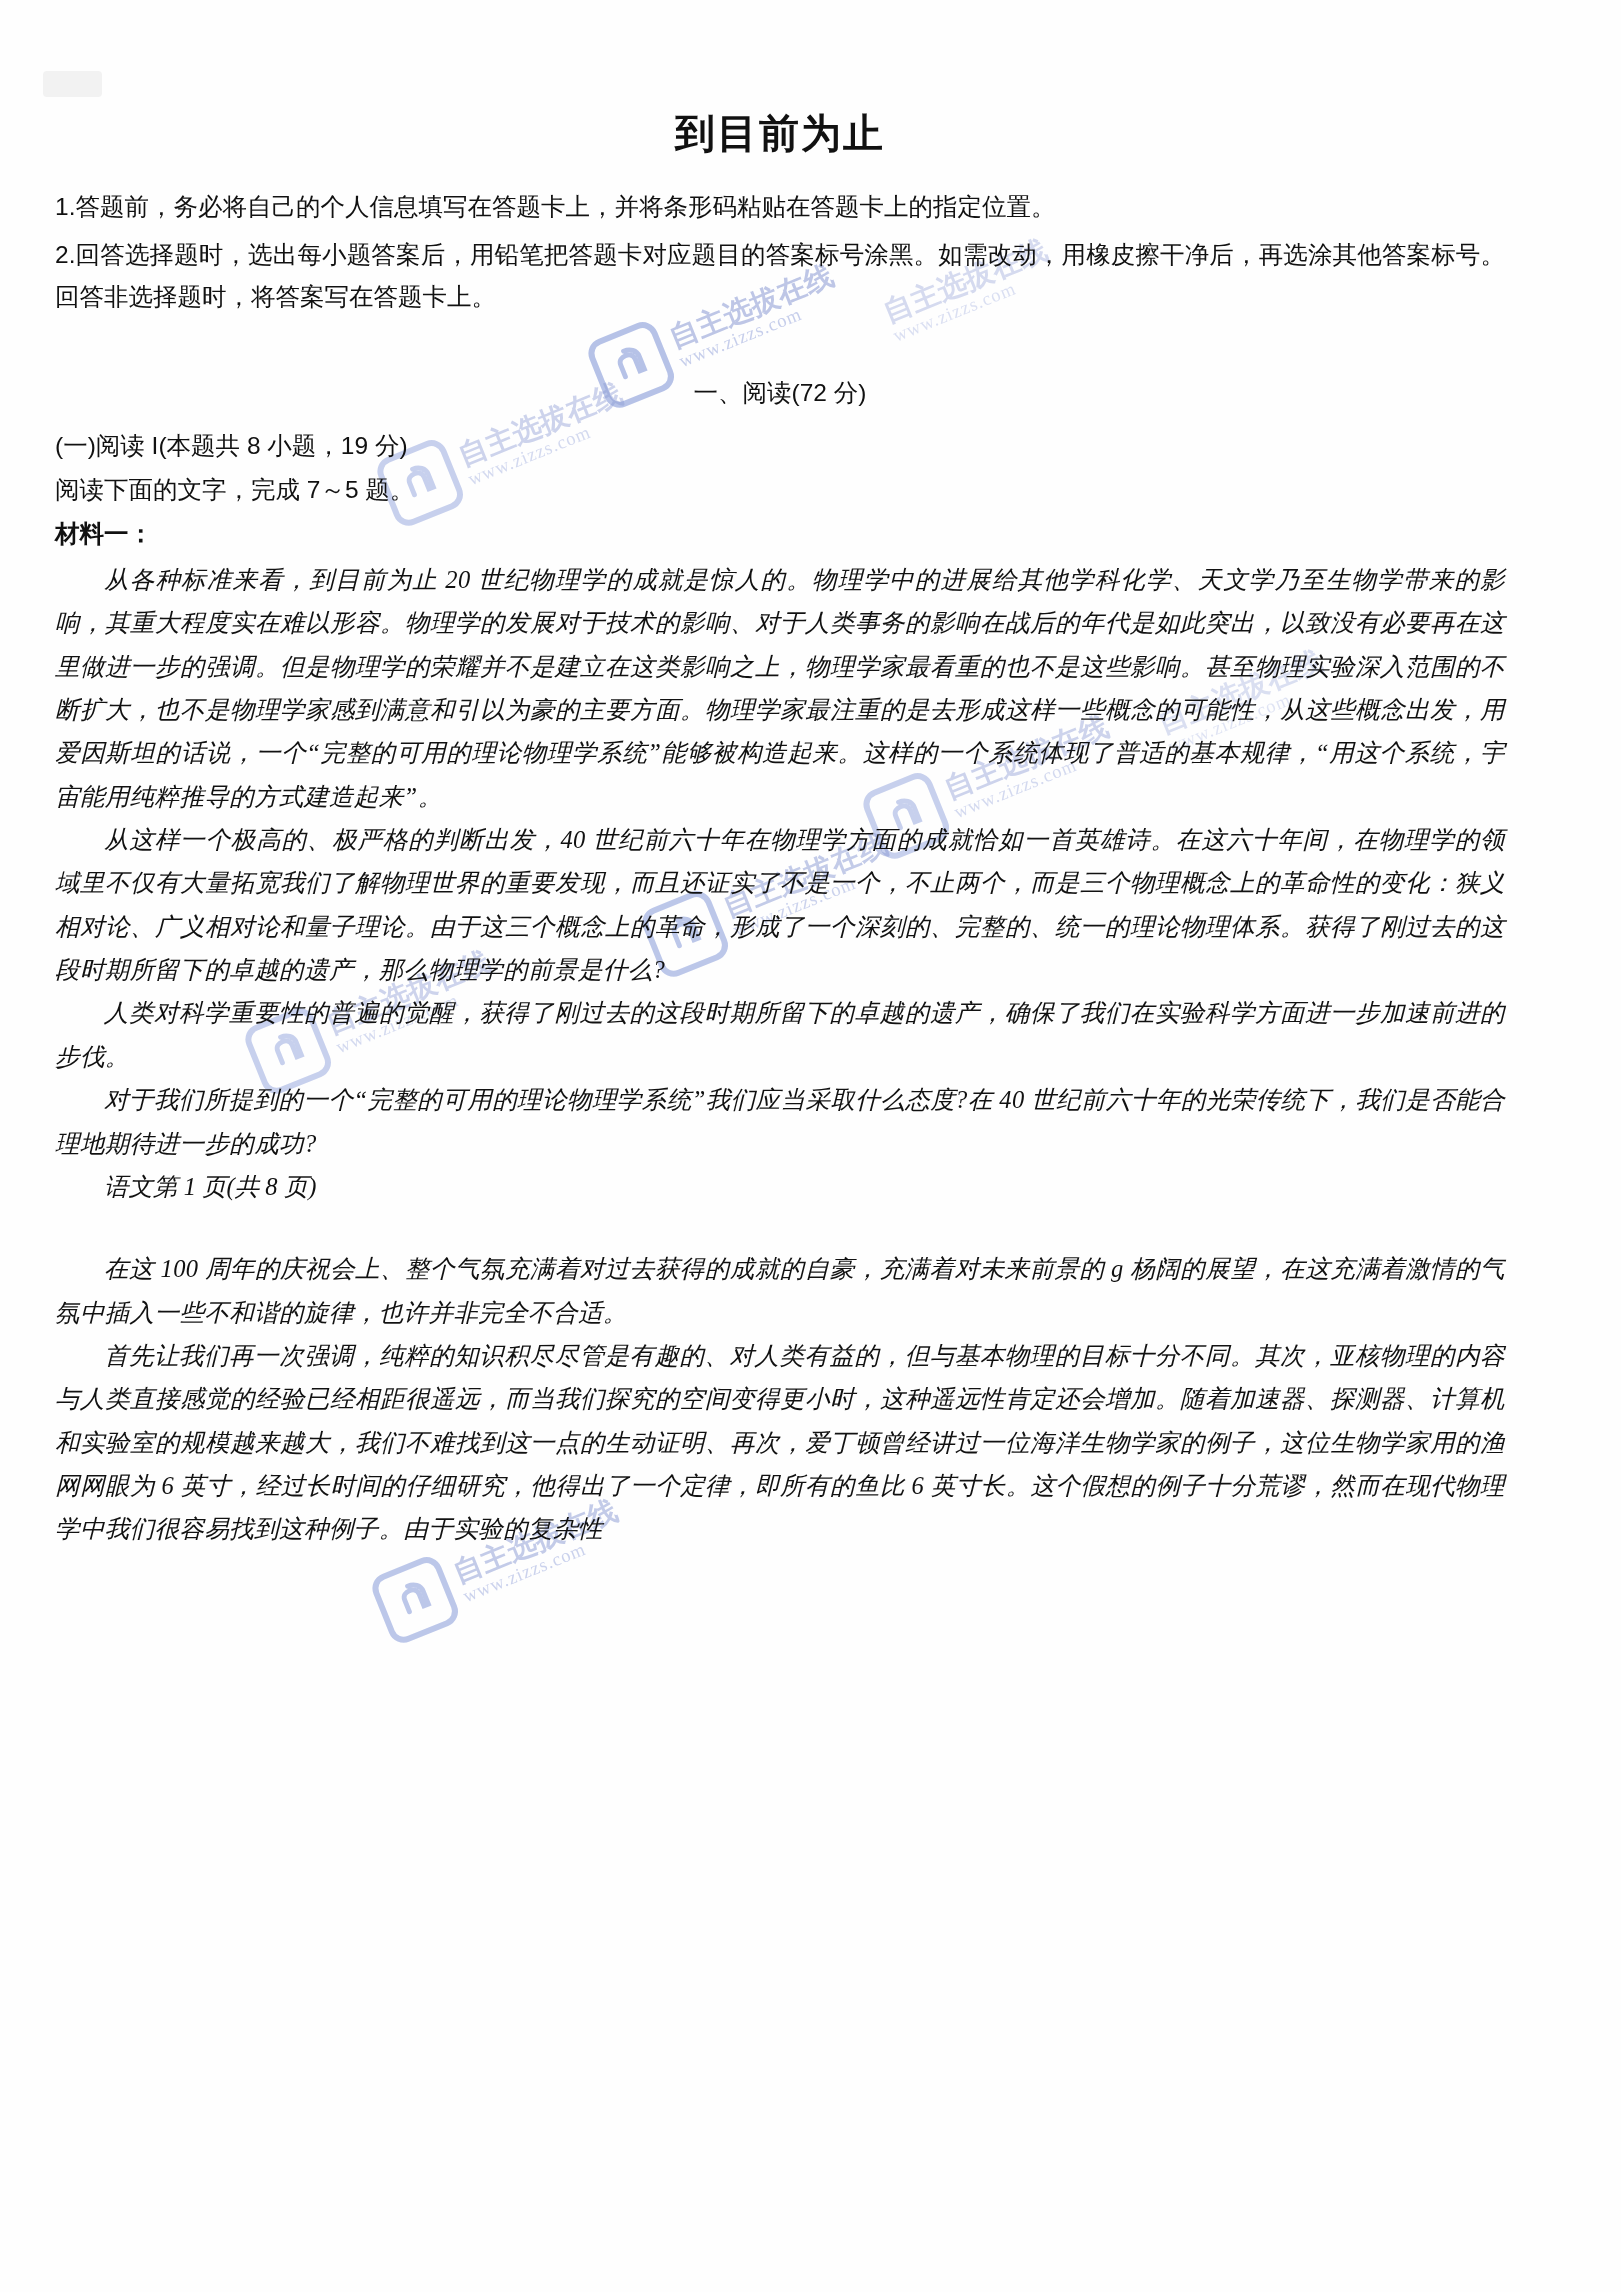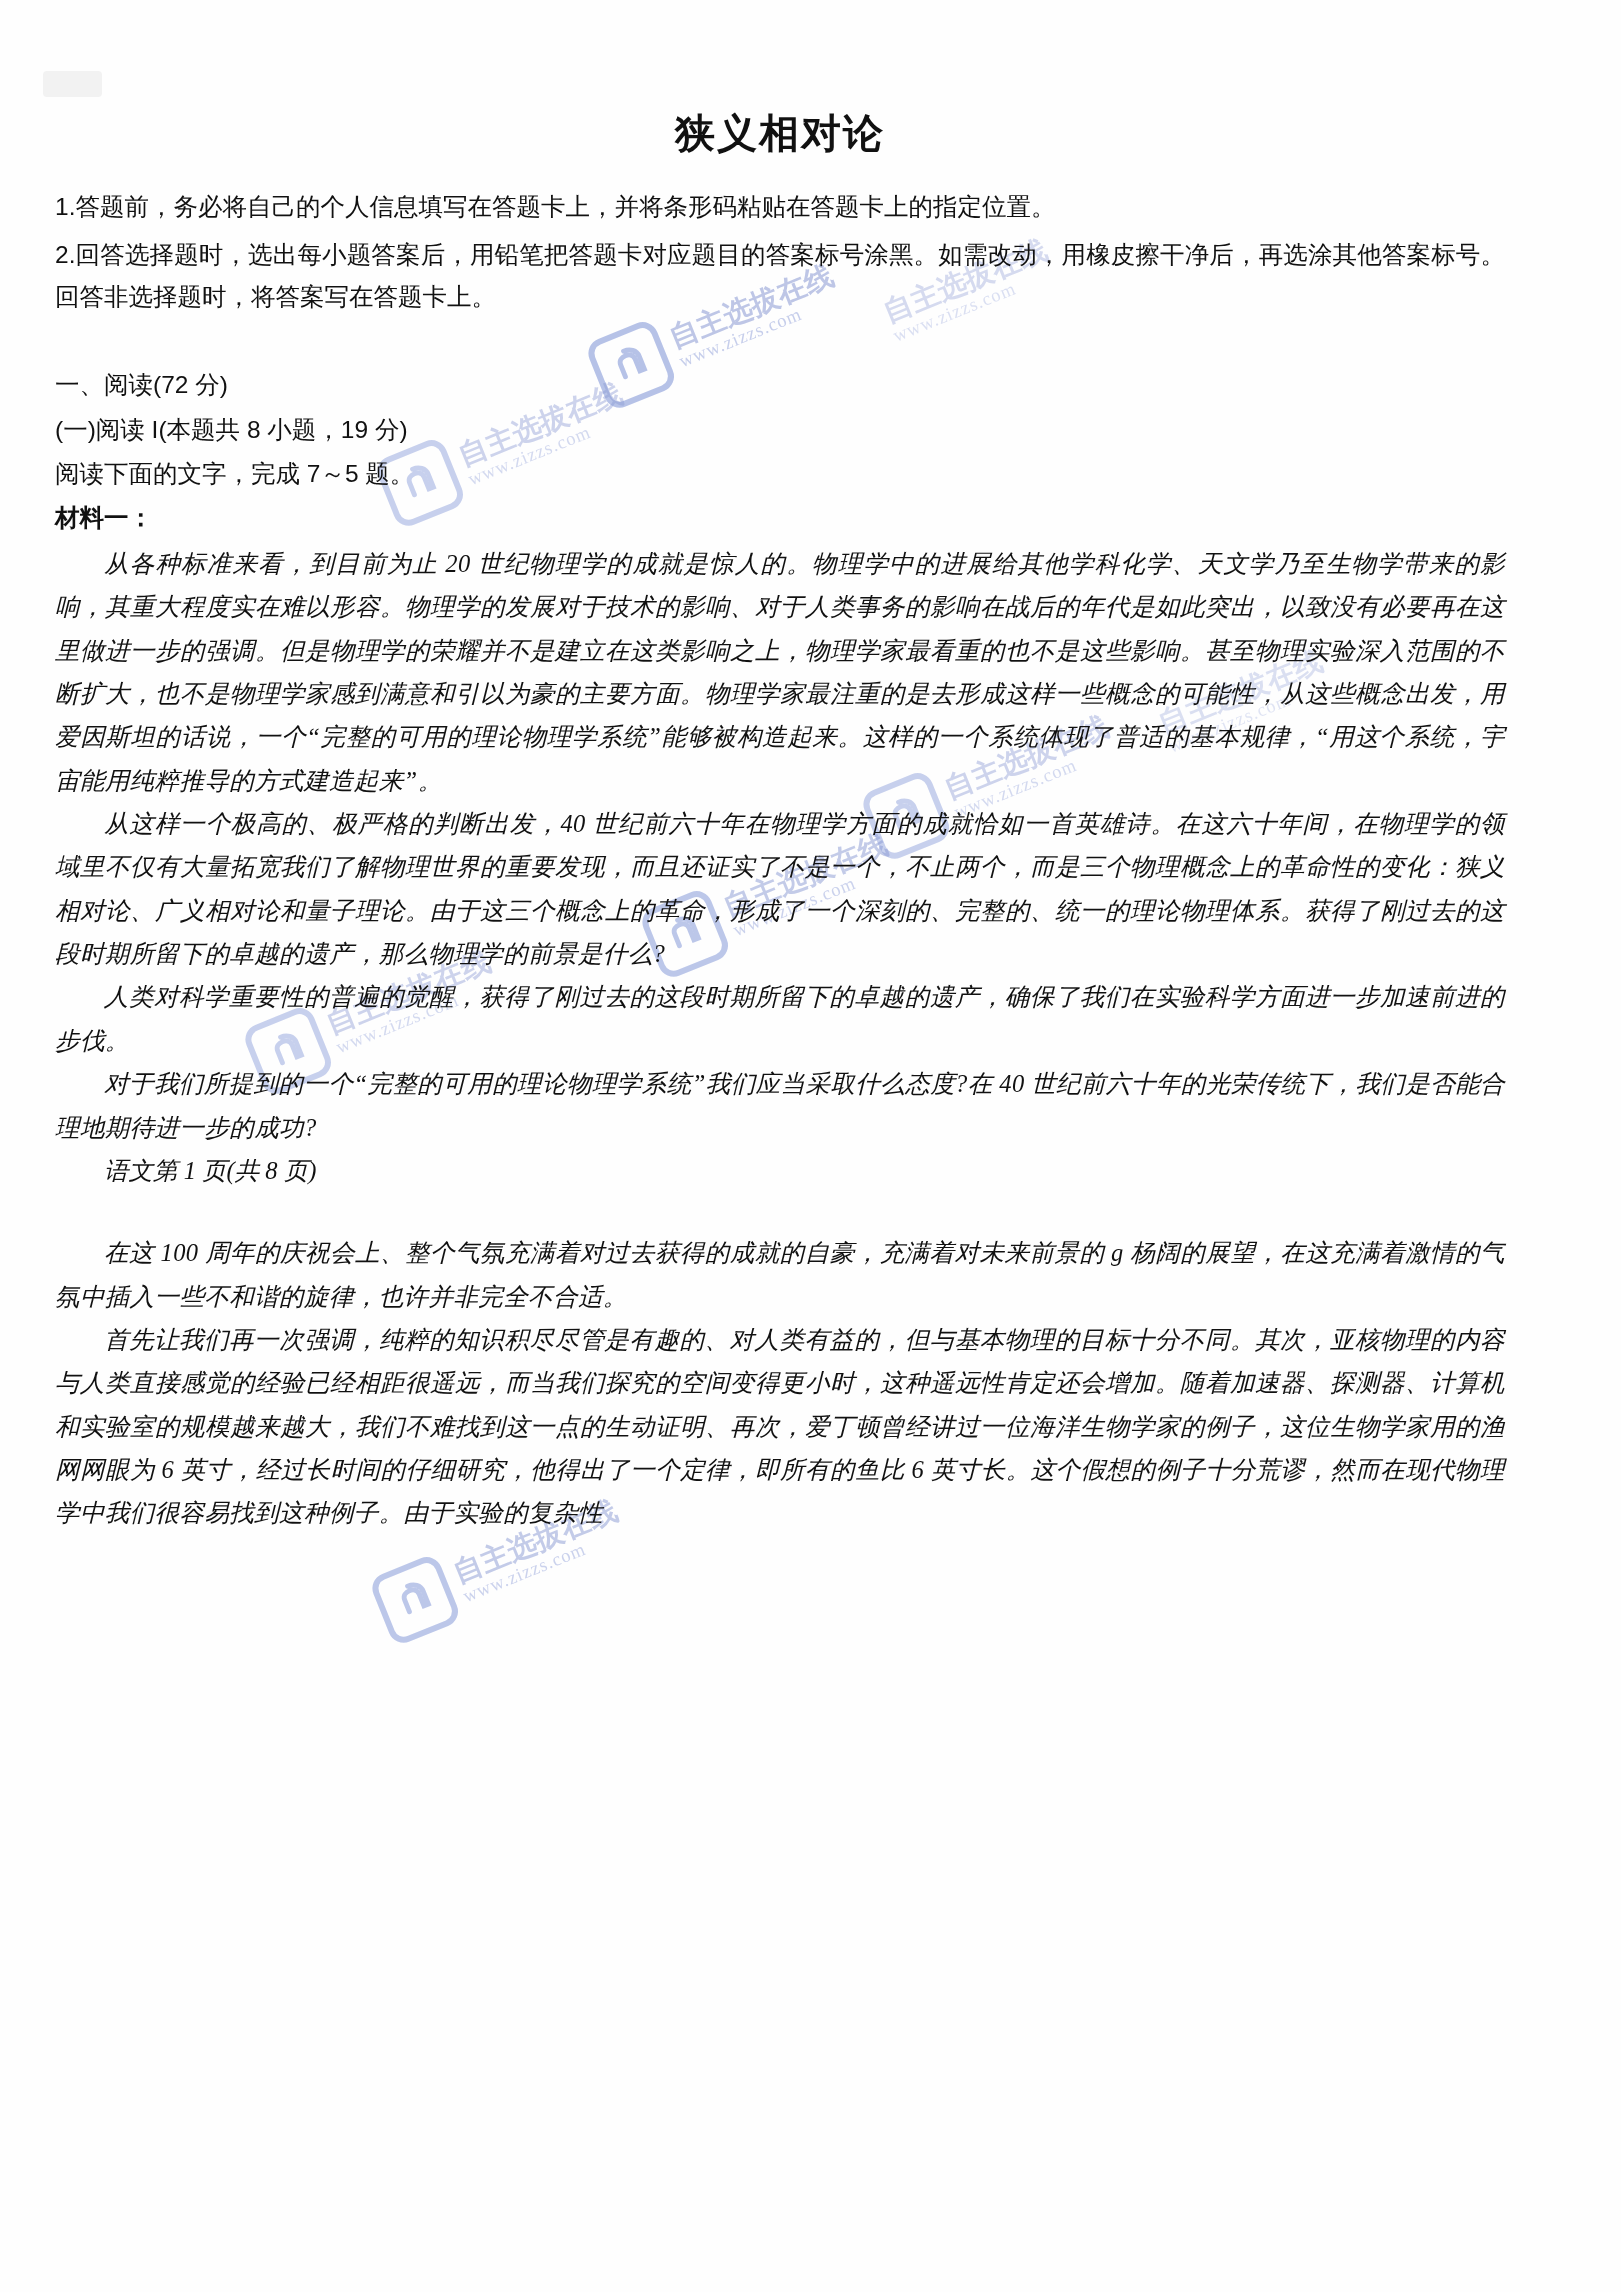--- a/index.html
+++ b/index.html
@@ -50,22 +50,23 @@
     text-align: justify;
     text-justify: inter-character;
     font-family: "Liberation Sans", "DejaVu Sans", sans-serif;
   }
 
   
   .gap-lg { height: 39px; }
   .sec-h1 {
     font-size: 24.5px;
     line-height: 1.8;
-    margin: 0;
-    font-family: "Liberation Sans", "DejaVu Sans", sans-serif;
+    margin: 8px;
+    font-family: "Liberation Sans", "DejaVu Sans", sans-serif;
+    text-align: center;
   }
   .sec-h2 {
     font-size: 24.5px;
     line-height: 1.8;
     margin: 0;
     font-family: "Liberation Sans", "DejaVu Sans", sans-serif;
   }
   .sec-h3 {
     font-size: 24.5px;
     line-height: 1.8;
@@ -257,21 +258,21 @@
         <span class="wm-cn">自主选拔在线</span>
         <span class="wm-url">www.zizzs.com</span>
       </span>
     </div>
   </div>
 
   <div class="corner-smudge"></div>
 
   <div class="content">
 
-    <h1 class="doc-title">狭义相对论</h1>
+    <h1 class="doc-title">到目前为止</h1>
 
     <p class="notice-item">1.答题前，务必将自己的个人信息填写在答题卡上，并将条形码粘贴在答题卡上的指定位置。</p>
     <p class="notice-item">2.回答选择题时，选出每小题答案后，用铅笔把答题卡对应题目的答案标号涂黑。如需改动，用橡皮擦干净后，再选涂其他答案标号。回答非选择题时，将答案写在答题卡上。</p>
 
     <div class="gap-lg"></div>
 
     <div class="sec-h1">一、阅读(72 分)</div>
     <div class="sec-h2">(一)阅读 I(本题共 8 小题，19 分)</div>
     <div class="sec-h3">阅读下面的文字，完成 7～5 题。</div>
     <div class="material-label">材料一：</div>

